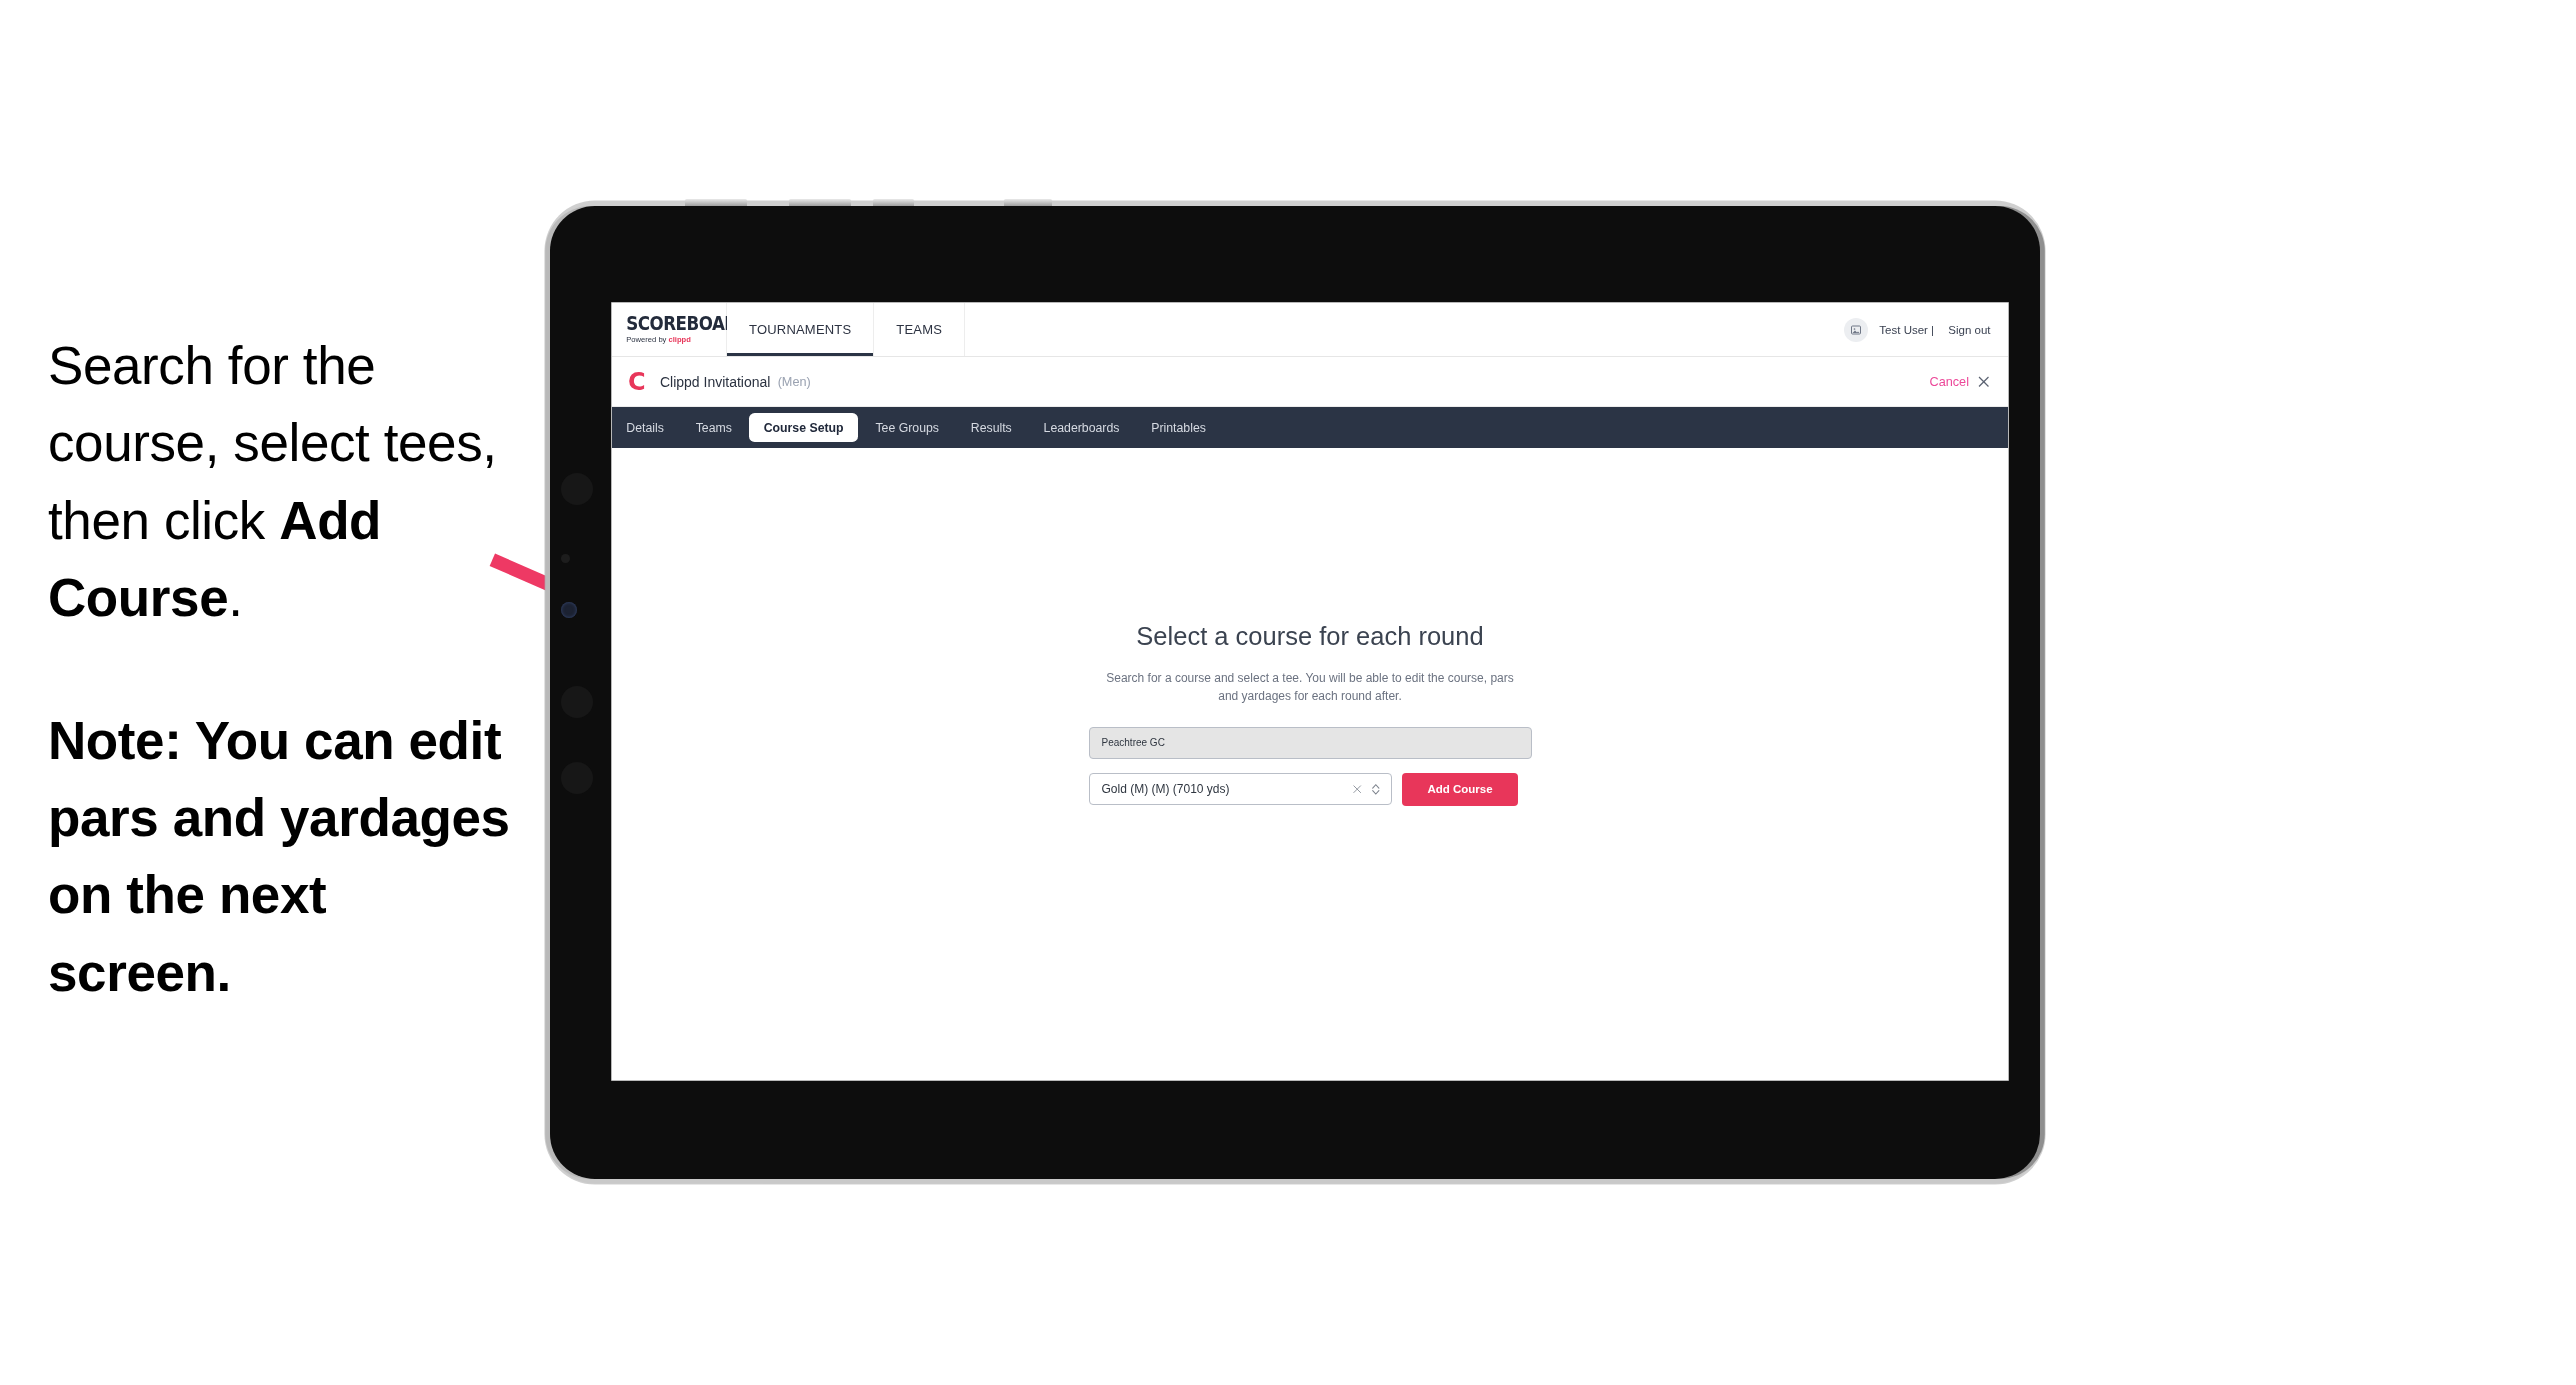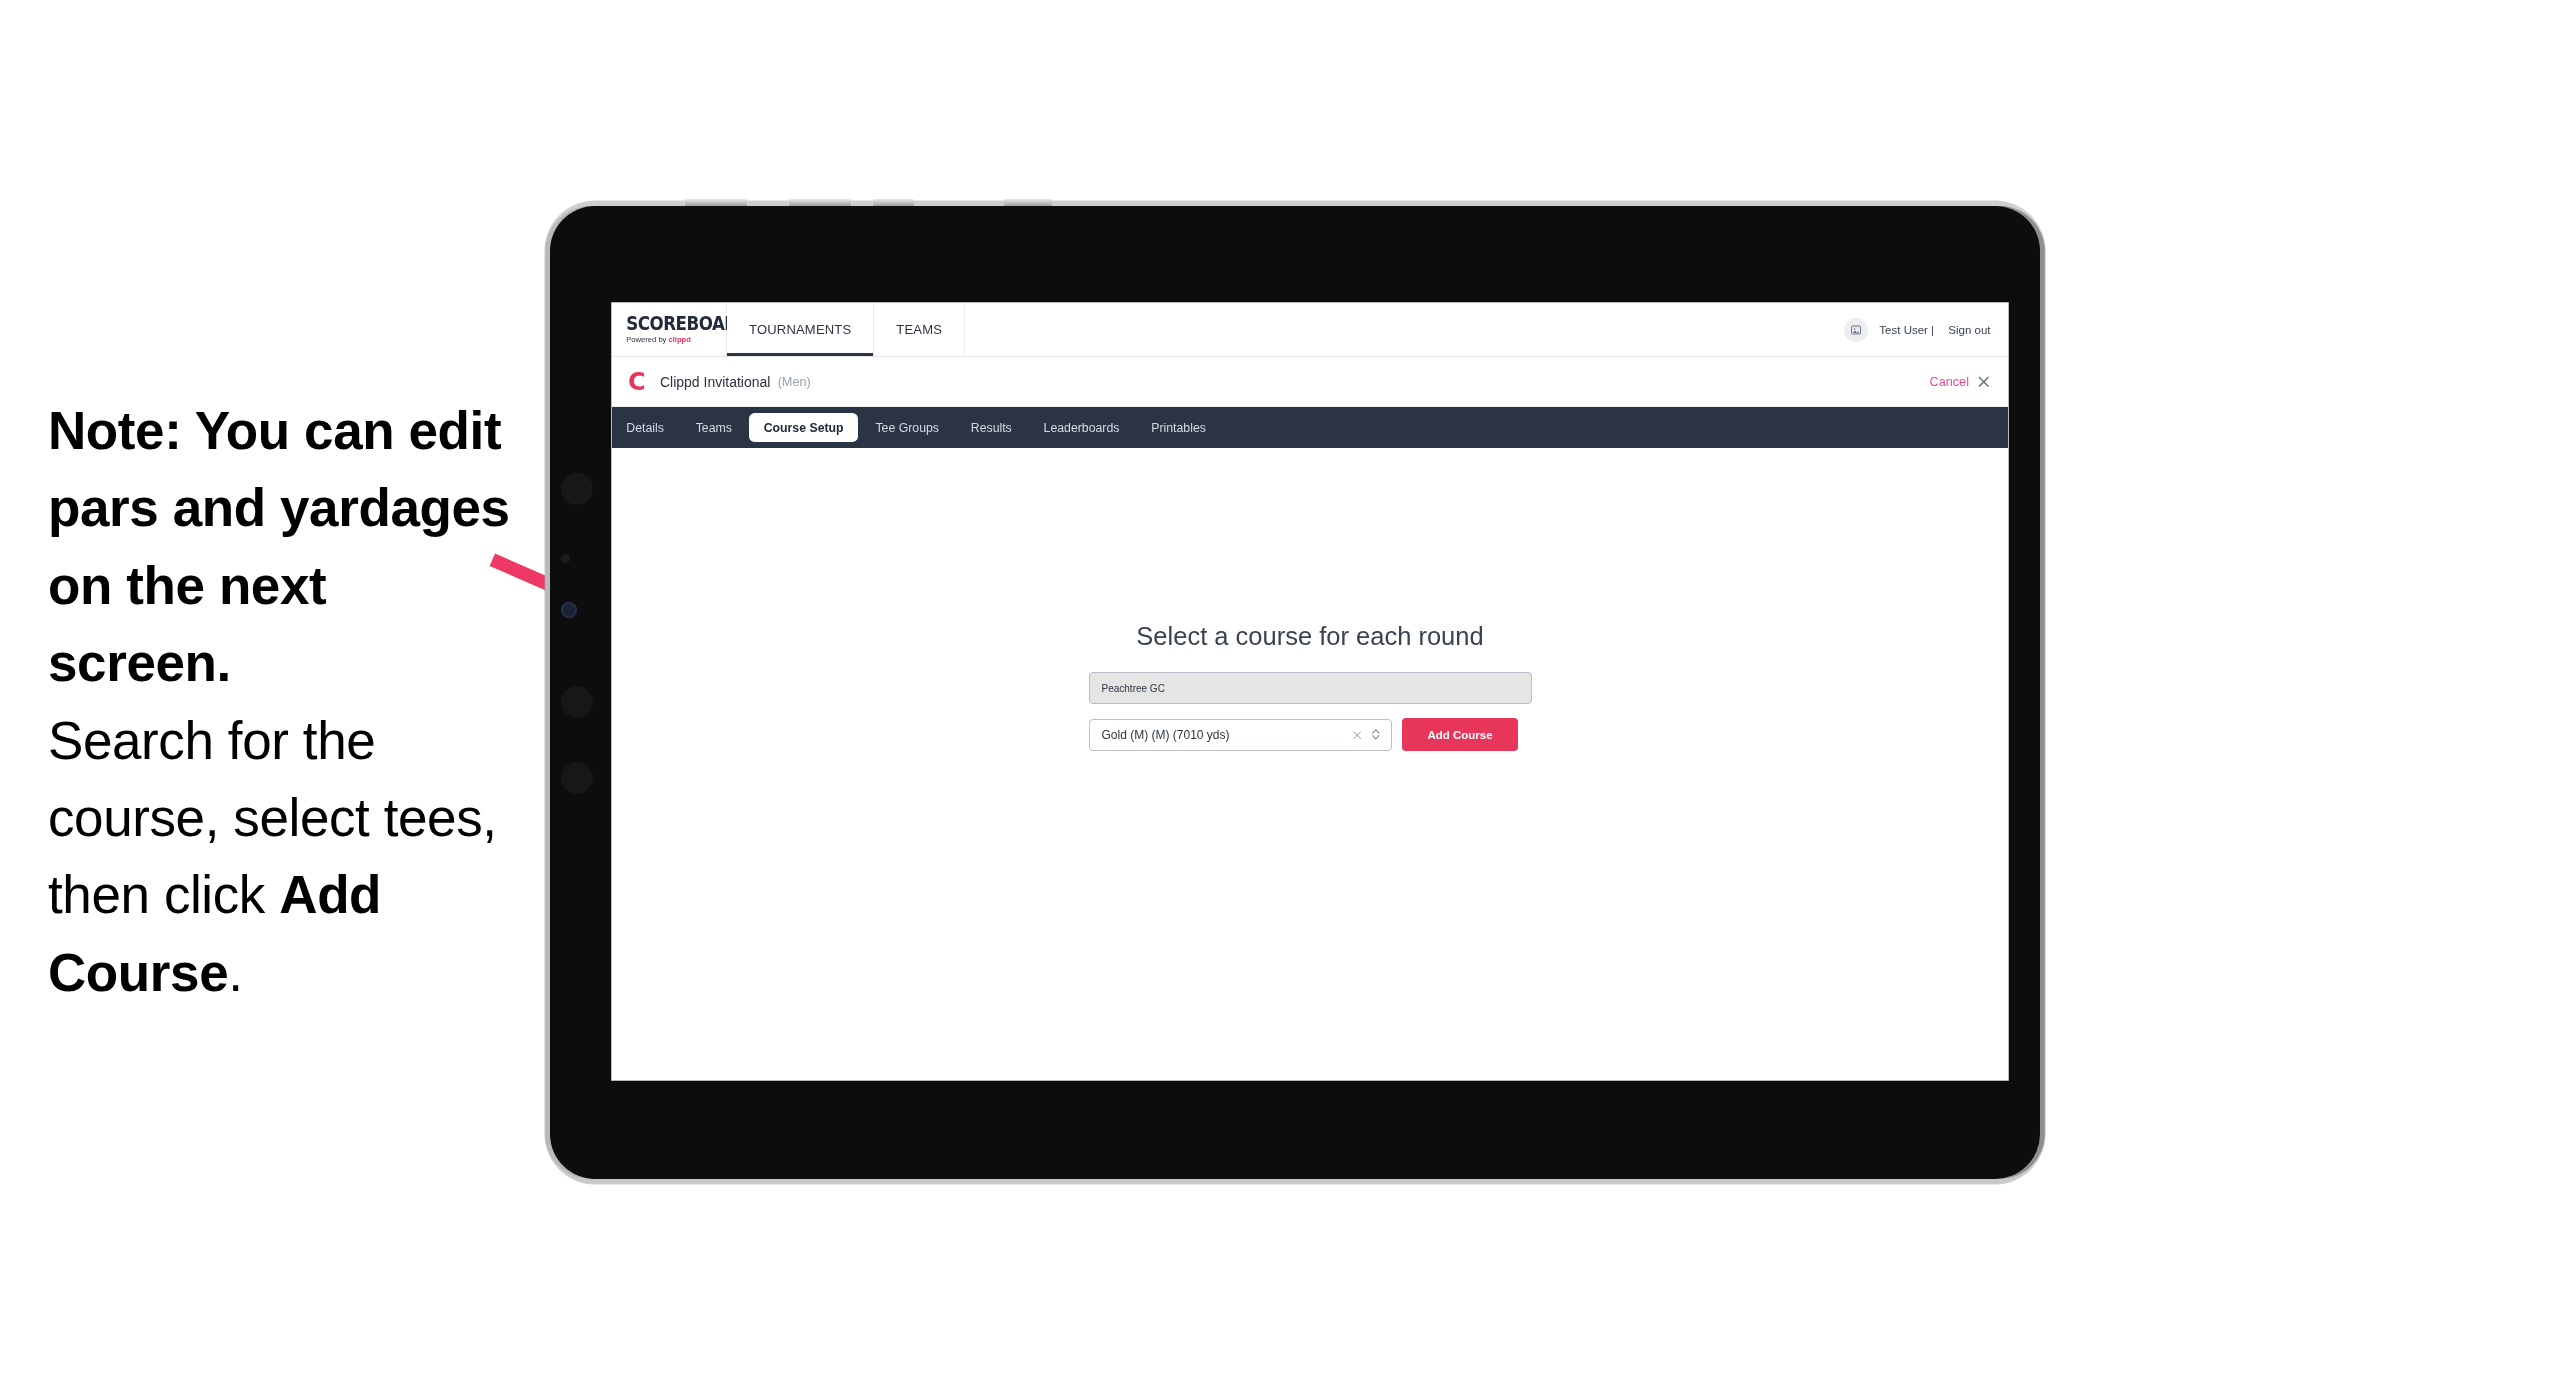--- a/index.html
+++ b/index.html
@@ -299,24 +299,24 @@
     top: 542px;
     width: 605px;
     height: 295px;
     pointer-events: none;
   }
 </style>
 </head>
 <body>
 
 <div id="annotation">
-  <div class="anno-para second">Note: You can edit pars and yardages on the next screen.</div>
   <div class="anno-para">
     <span>Search for the course, select tees, then click </span><span class="anno-strong">Add Course</span><span>.</span>
   </div>
+  <div class="anno-para second">Note: You can edit pars and yardages on the next screen.</div>
 </div>
 
 <svg id="arrow-svg" viewBox="0 0 760 370">
   <line x1="18" y1="22" x2="655" y2="300" stroke="#ee3964" stroke-width="17" stroke-linecap="butt"></line>
   <polygon points="620,268 718,330 640,350" fill="#ee3964"></polygon>
 </svg>
 
 <div id="tablet">
   <div id="tablet-bezel"></div>
 
@@ -377,20 +377,21 @@
       <div class="tab"><span>Teams</span></div>
       <div class="tab active"><span>Course Setup</span></div>
       <div class="tab"><span>Tee Groups</span></div>
       <div class="tab"><span>Results</span></div>
       <div class="tab"><span>Leaderboards</span></div>
       <div class="tab"><span>Printables</span></div>
     </div>
 
     <div id="content">
       <h1 id="content-title">Select a course for each round</h1>
+      <div id="content-sub">Search for a course and select a tee. You will be able to edit the course, pars and yardages for each round after.</div>
 
       <input id="course-search" type="text" value="Peachtree GC" style="">
 
       <div id="selector-row">
         <div id="tee-select">
           <span id="tee-value">Gold (M) (M) (7010 yds)</span>
           <span id="tee-icons">
             <svg id="tee-clear" width="10.4" height="10.4" viewBox="0 0 20 20">
               <line x1="3" y1="3" x2="17" y2="17" stroke="#7d838d" stroke-width="1.6"></line>
               <line x1="17" y1="3" x2="3" y2="17" stroke="#7d838d" stroke-width="1.6"></line>

